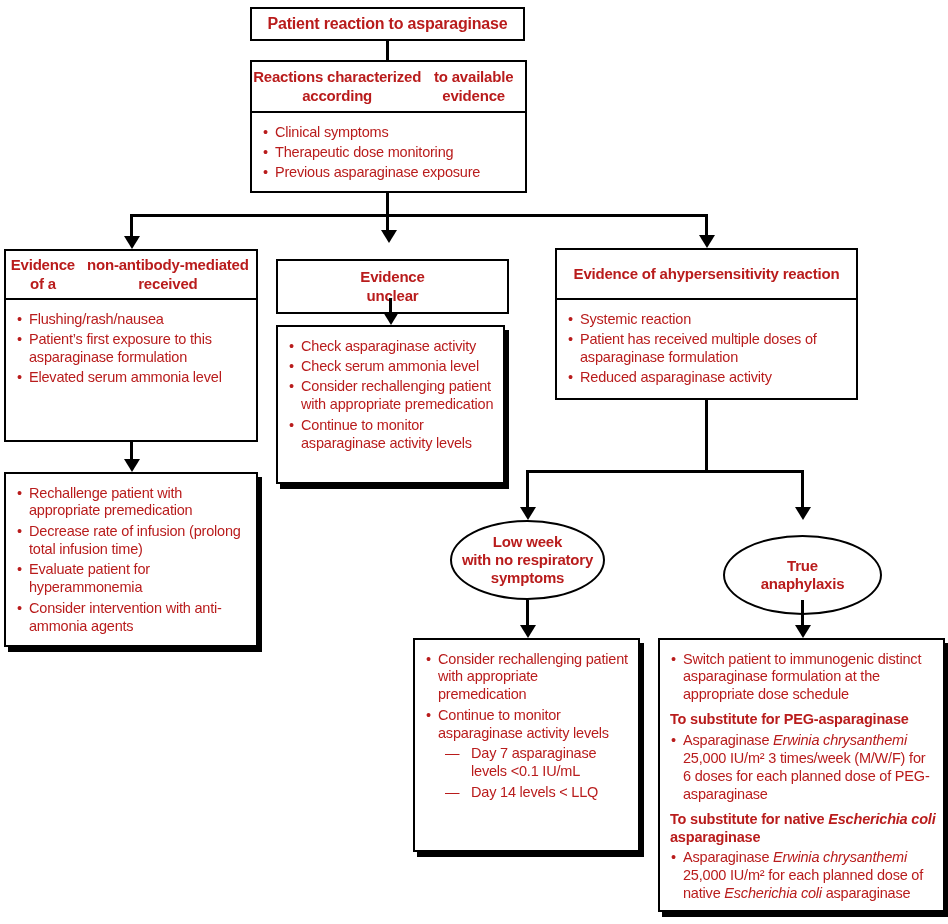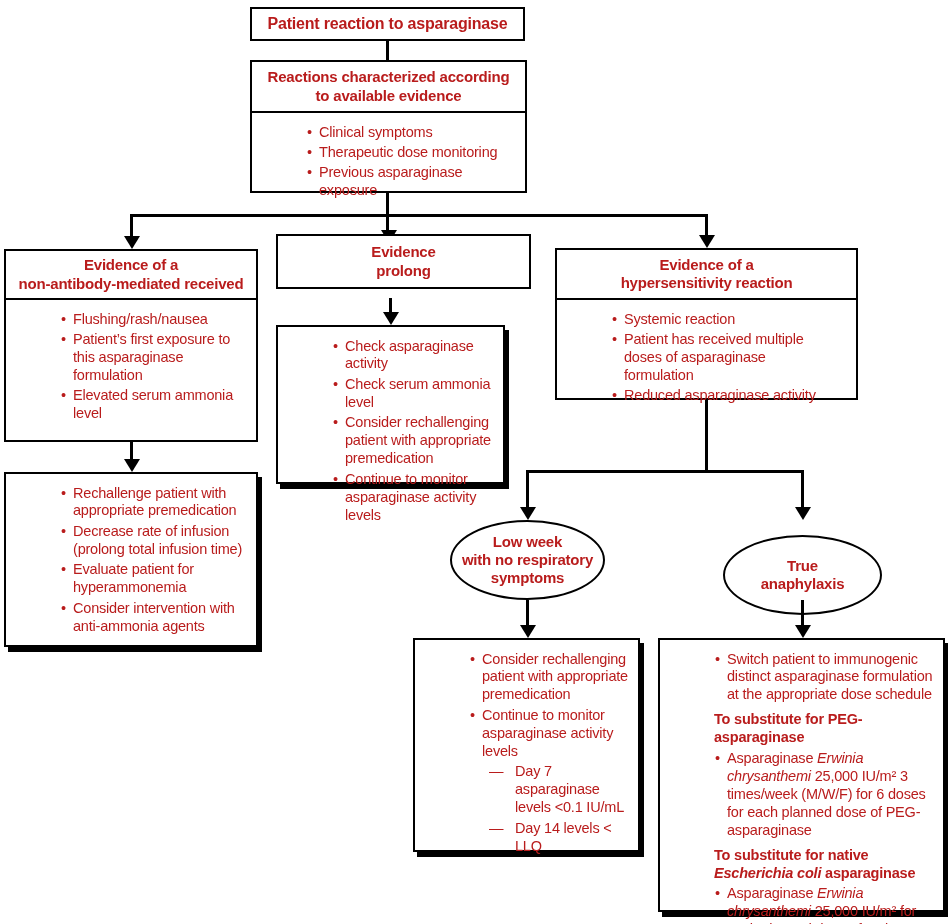--- a/index.html
+++ b/index.html
@@ -2,26 +2,26 @@
 <html><head>
 <meta charset="utf-8">
 <style>
   html,body{margin:0;padding:0;background:#fff;}
   .canvas{position:relative;width:948px;height:924px;background:#fff;
           font-family:Liberation Sans, sans-serif;color:#b91c1c;overflow:hidden;}
   .box{position:absolute;box-sizing:border-box;border:2px solid #000;background:#fff;}
   .shadow{box-shadow:4px 5px 0 0 #000;}
   .titlebox{display:flex;align-items:center;justify-content:center;
             font-weight:bold;font-size:16px;letter-spacing:-0.2px;text-align:center;}
-  .hdr{display:flex;flex-direction:column;align-items:center;justify-content:center;
+  .hdr{display:flex;flex-direction:row;align-items:center;justify-content:center;
        font-weight:bold;font-size:15px;line-height:1.22;letter-spacing:-0.2px;
        text-align:center;border-bottom:2px solid #000;box-sizing:border-box;}
   .hdr-alone{display:flex;flex-direction:column;align-items:center;justify-content:center;
        font-weight:bold;font-size:15px;line-height:1.22;letter-spacing:-0.2px;text-align:center;}
-  .list{padding:8px 8px 8px 10px;font-size:14.5px;line-height:1.24;letter-spacing:-0.2px;margin-left:44px;}
+  .list{padding:8px 8px 8px 10px;font-size:14.5px;line-height:1.24;letter-spacing:-0.2px;}
   .li{position:relative;padding-left:13px;margin:2.5px 0;}
   .li::before{content:"\2022";position:absolute;left:1px;}
   .dash{position:relative;padding-left:46px;margin:2.5px 0;}
   .dash::before{content:"\2014";position:absolute;left:20px;}
   .subhead{font-weight:bold;margin:7px 0 2.5px 0;letter-spacing:-0.2px;}
   .it{font-style:italic;}
   .ellipse{position:absolute;box-sizing:border-box;border:2px solid #000;border-radius:50%;
            background:#fff;display:flex;flex-direction:column;align-items:center;justify-content:center;
            text-align:center;font-weight:bold;font-size:15px;line-height:1.18;letter-spacing:-0.2px;}
   .vline{position:absolute;width:3px;background:#000;}
@@ -78,23 +78,23 @@
 
   <div class="box shadow" style="left:4px;top:472px;width:254px;height:175px;">
     <div class="list">
       <div class="li">Rechallenge patient with appropriate premedication</div>
       <div class="li">Decrease rate of infusion (prolong total infusion time)</div>
       <div class="li">Evaluate patient for hyperammonemia</div>
       <div class="li">Consider intervention with anti-ammonia agents</div>
     </div>
   </div>
 
-  <div class="box hdr-alone" style="left:276px;top:234px;width:255px;height:55px;">
+  <div class="box hdr-alone" style="left:276px;top:259px;width:233px;height:55px;">
     <div>Evidence</div>
-    <div>prolong</div>
+    <div>unclear</div>
   </div>
 
   <div class="vline" style="left:389px;top:298px;height:15px;"></div>
   <div class="ah" style="left:383px;top:312px;"></div>
 
   <div class="box shadow" style="left:276px;top:325px;width:229px;height:159px;">
     <div class="list">
       <div class="li">Check asparaginase activity</div>
       <div class="li">Check serum ammonia level</div>
       <div class="li">Consider rechallenging patient with appropriate premedication</div>

